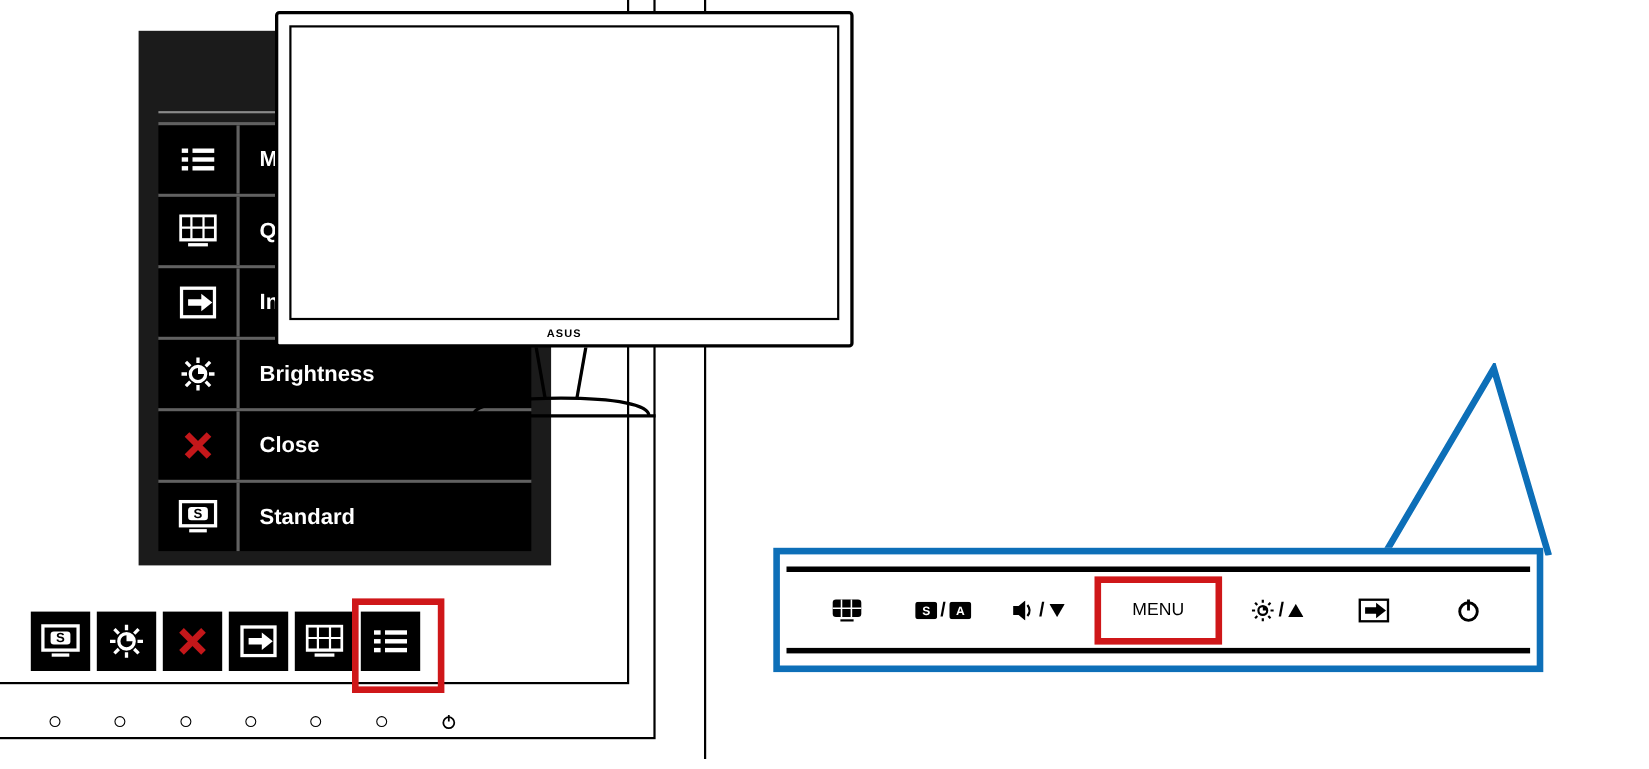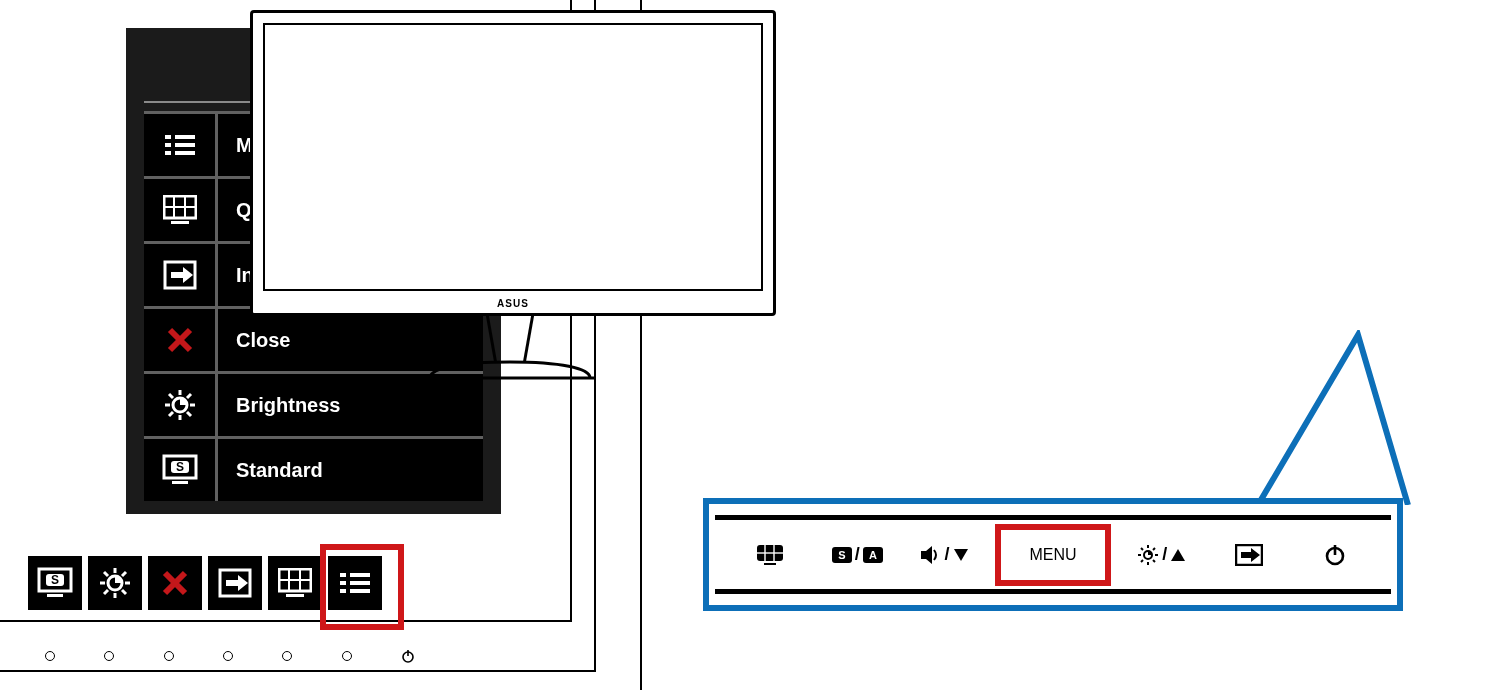--- a/index.html
+++ b/index.html
@@ -337,30 +337,20 @@
     </div>
 
     <div class="osd-row">
       <div class="cell-icon">
         <svg width="34" height="30" viewBox="0 0 34 30">
           <rect x="2" y="2" width="30" height="26" fill="none" stroke="#fff" stroke-width="3"></rect>
           <polygon points="8,12 20,12 20,7 30,15 20,23 20,18 8,18" fill="#fff"></polygon>
         </svg>
       </div>
       <div class="cell-label">Input Select</div>
-    </div>
-
-    <div class="osd-row">
-      <div class="cell-icon">
-        <svg width="28" height="28" viewBox="0 0 28 28">
-          <line x1="4" y1="4" x2="24" y2="24" stroke="#c4171a" stroke-width="6"></line>
-          <line x1="24" y1="4" x2="4" y2="24" stroke="#c4171a" stroke-width="6"></line>
-        </svg>
-      </div>
-      <div class="cell-label">Close</div>
     </div>
 
     <div class="osd-row">
       <div class="cell-icon">
         <svg width="32" height="32" viewBox="0 0 32 32">
           <g stroke="#fff" stroke-width="3" fill="none">
             <circle cx="16" cy="16" r="7" fill="#000" stroke="#fff"></circle>
             <path d="M16 16 L16 9 A7 7 0 0 1 23 16 Z" fill="#fff" stroke="none"></path>
             <line x1="16" y1="1" x2="16" y2="6"></line>
             <line x1="16" y1="26" x2="16" y2="31"></line>
@@ -371,20 +361,30 @@
             <line x1="27" y1="5" x2="23" y2="9"></line>
             <line x1="9" y1="23" x2="5" y2="27"></line>
           </g>
         </svg>
       </div>
       <div class="cell-label">Brightness</div>
     </div>
 
     <div class="osd-row">
       <div class="cell-icon">
+        <svg width="28" height="28" viewBox="0 0 28 28">
+          <line x1="4" y1="4" x2="24" y2="24" stroke="#c4171a" stroke-width="6"></line>
+          <line x1="24" y1="4" x2="4" y2="24" stroke="#c4171a" stroke-width="6"></line>
+        </svg>
+      </div>
+      <div class="cell-label">Close</div>
+    </div>
+
+    <div class="osd-row">
+      <div class="cell-icon">
         <svg width="36" height="32" viewBox="0 0 36 32">
           <rect x="2" y="2" width="32" height="22" fill="none" stroke="#fff" stroke-width="3"></rect>
           <rect x="9" y="7" width="18" height="12" rx="3" ry="3" fill="#fff"></rect>
           <text x="18" y="17" text-anchor="middle" font-family="Arial" font-weight="bold" font-size="12" fill="#000">S</text>
           <rect x="10" y="27" width="16" height="3" fill="#fff"></rect>
         </svg>
       </div>
       <div class="cell-label">Standard</div>
     </div>
   </div>

